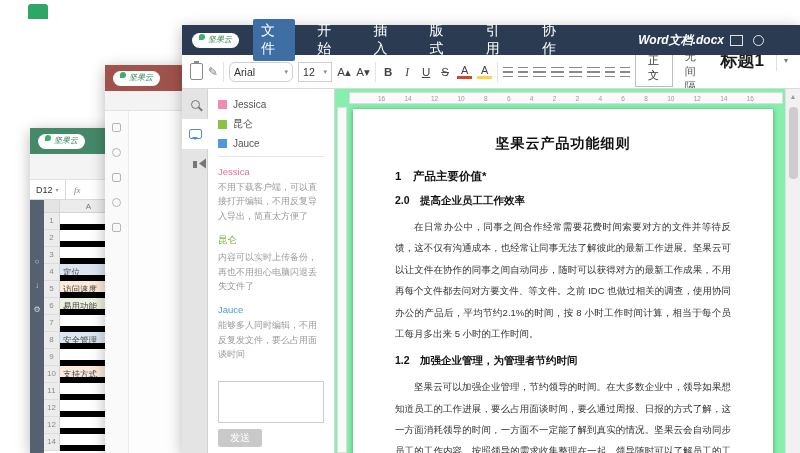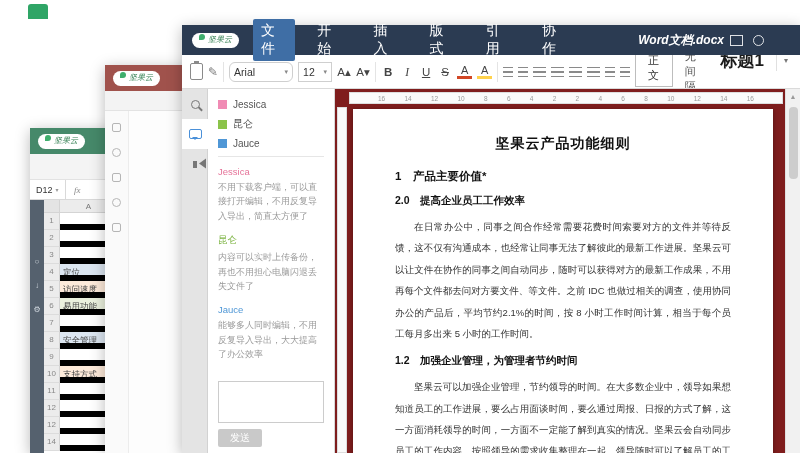--- a/index.html
+++ b/index.html
@@ -101,21 +101,21 @@
   .collab { display:flex; align-items:center; gap:6px; margin-bottom:7px; font-size:10px; color:#555; }
   .swatch { width:9px; height:9px; flex:0 0 auto; }
   .divider { height:1px; background:#e6e6e6; margin:4px 0 9px; }
   .c-entry { margin-bottom:11px; }
   .c-name { font-size:9.5px; margin-bottom:3px; }
   .c-body { font-size:9px; color:#9b9b9b; line-height:1.6; }
   .c-input { position:absolute; left:10px; right:10px; bottom:30px; height:42px; border:1px solid #cccccc; background:#fff; }
   .send-btn { position:absolute; left:10px; bottom:6px; width:44px; height:18px; background:#c9c9c9; color:#fff;
               font-size:10px; display:flex; align-items:center; justify-content:center; border-radius:2px; }
 
-  .w-docarea { position:absolute; left:153px; top:64px; right:15px; bottom:0; background:#7f1d1d; overflow:hidden; }
+  .w-docarea { position:absolute; left:153px; top:64px; right:15px; bottom:0; background:#86efac; overflow:hidden; }
   .h-ruler { position:absolute; left:14px; right:2px; top:3px; height:12px; background:#fafafa; border:1px solid #ddd;
              display:flex; align-items:center; justify-content:space-between; padding:0 28px; font-size:6.5px; color:#999; }
   .v-ruler { position:absolute; left:2px; top:18px; width:10px; bottom:0; background:#fafafa; border:1px solid #ddd; }
   .page { position:absolute; left:18px; top:20px; width:420px; height:520px; background:#fff;
           box-shadow:0 1px 5px rgba(0,0,0,.35); padding:26px 42px; }
   .doc-title { text-align:center; font-size:14px; font-weight:bold; color:#111; margin-bottom:16px; letter-spacing:1px; }
   .doc-h1 { font-size:11.5px; font-weight:bold; color:#111; margin:8px 0 10px; }
   .doc-h2 { font-size:10.5px; font-weight:bold; color:#111; margin:10px 0 8px; }
   .doc-p { font-size:9.5px; line-height:2.25; text-align:justify; text-indent:2em; color:#333; margin-bottom:4px; }
 
@@ -337,21 +337,21 @@
       <div class="c-entry">
         <div class="c-name" style="color: rgb(229, 115, 153);">Jessica</div>
         <div class="c-body">不用下载客户端，可以直接打开编辑，不用反复导入导出，简直太方便了</div>
       </div>
       <div class="c-entry">
         <div class="c-name" style="color: rgb(124, 179, 66);">昆仑</div>
         <div class="c-body">内容可以实时上传备份，再也不用担心电脑闪退丢失文件了</div>
       </div>
       <div class="c-entry">
         <div class="c-name" style="color: rgb(79, 151, 214);">Jauce</div>
-        <div class="c-body">能够多人同时编辑，不用反复导入导出，大大提高了办公效率</div>
+        <div class="c-body">能够多人同时编辑，不用反复发文件，要么占用面谈时间</div>
       </div>
       <div class="c-input"></div>
       <div class="send-btn">发送</div>
     </div>
 
     <div class="w-docarea">
       <div class="h-ruler">
           <span>16</span>
           <span>14</span>
           <span>12</span>

